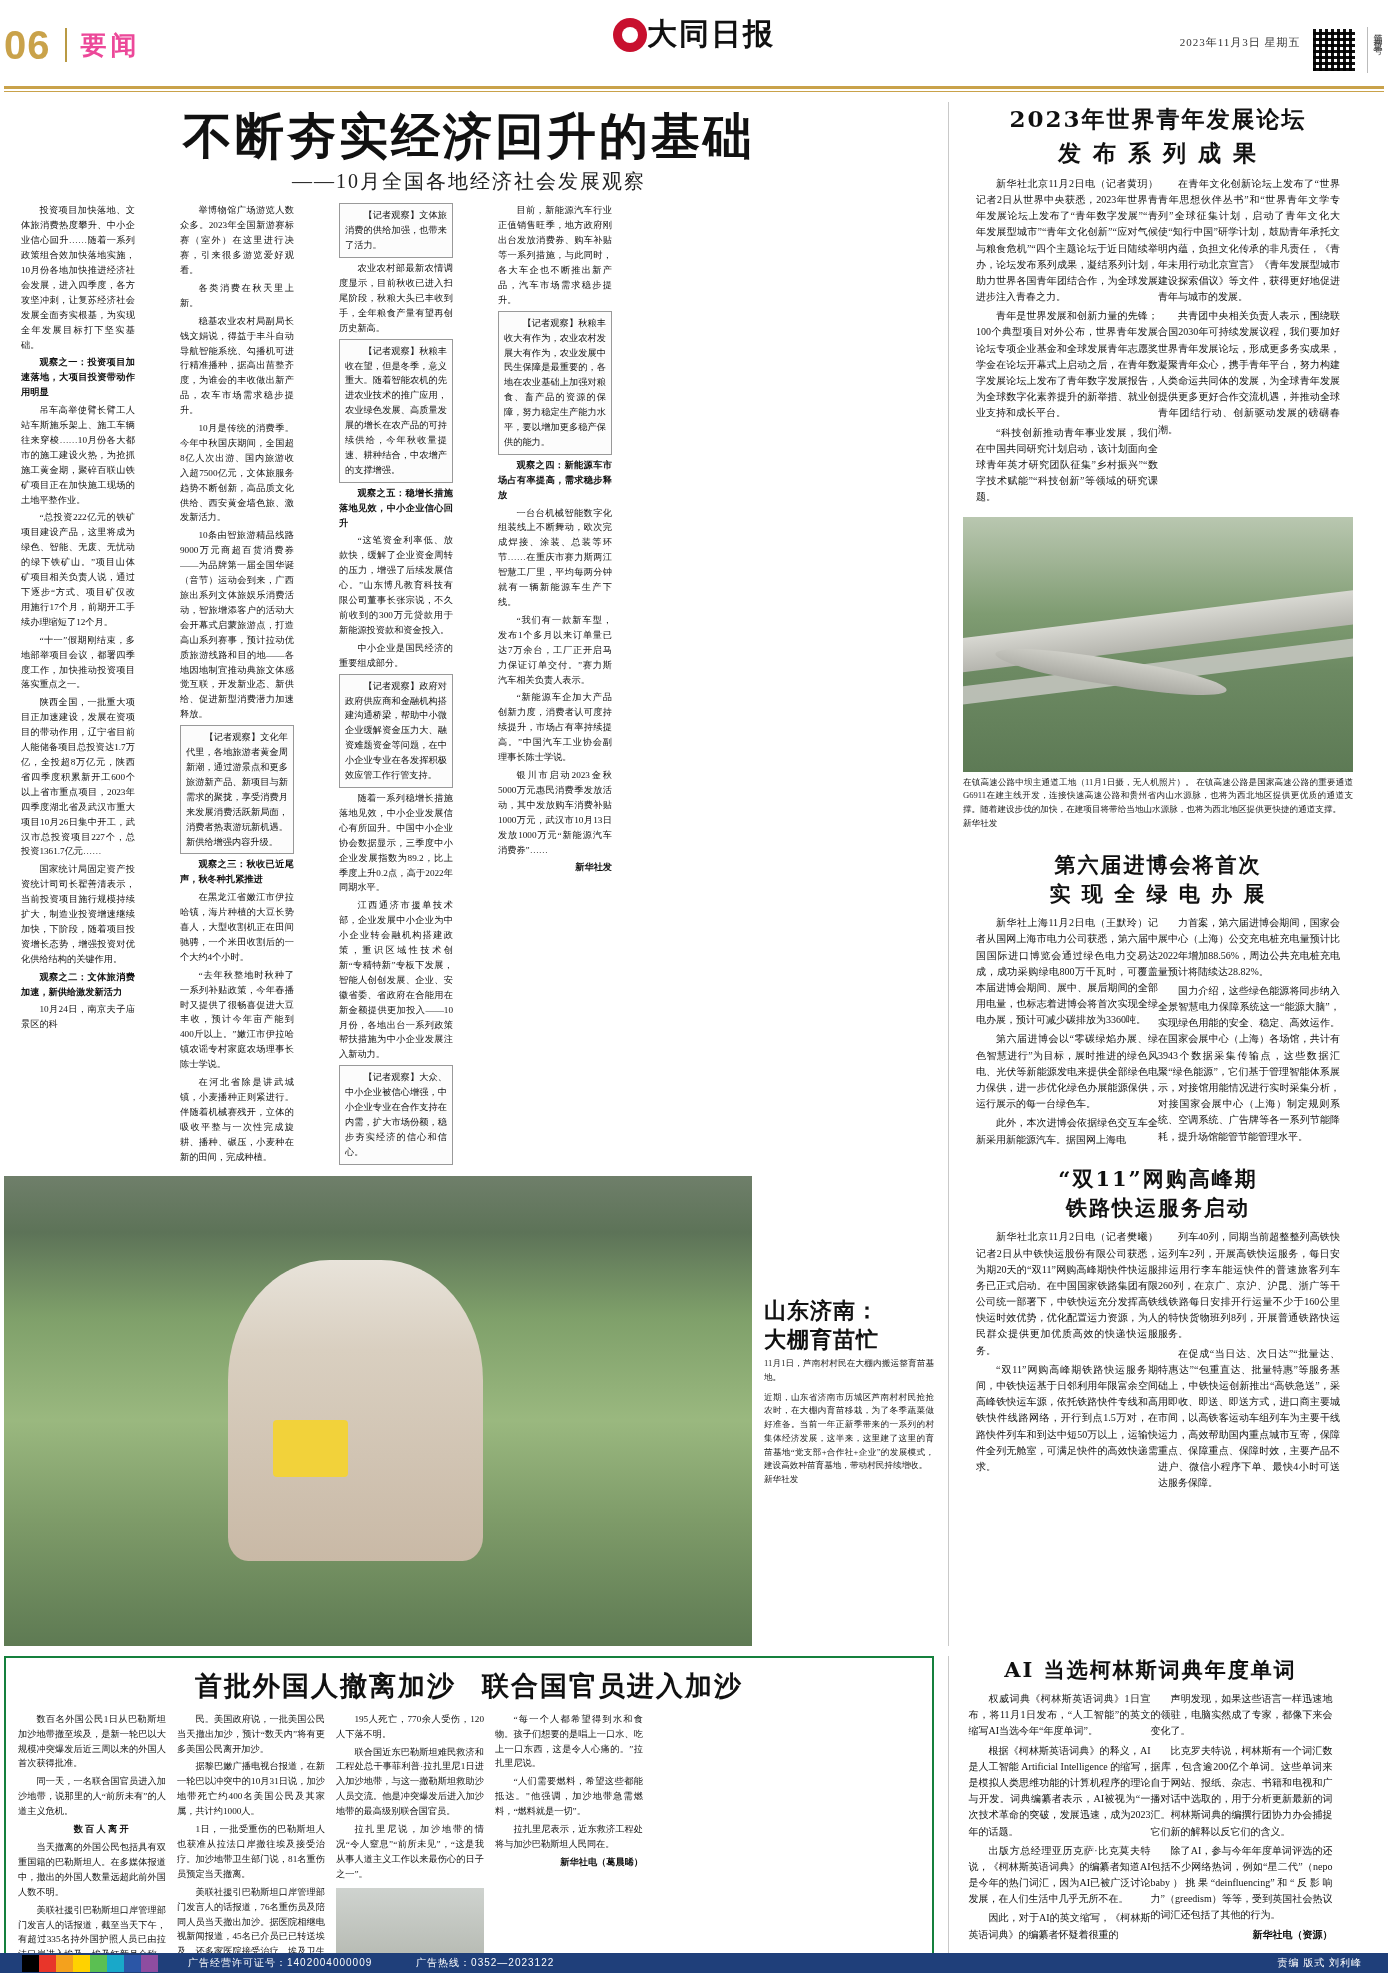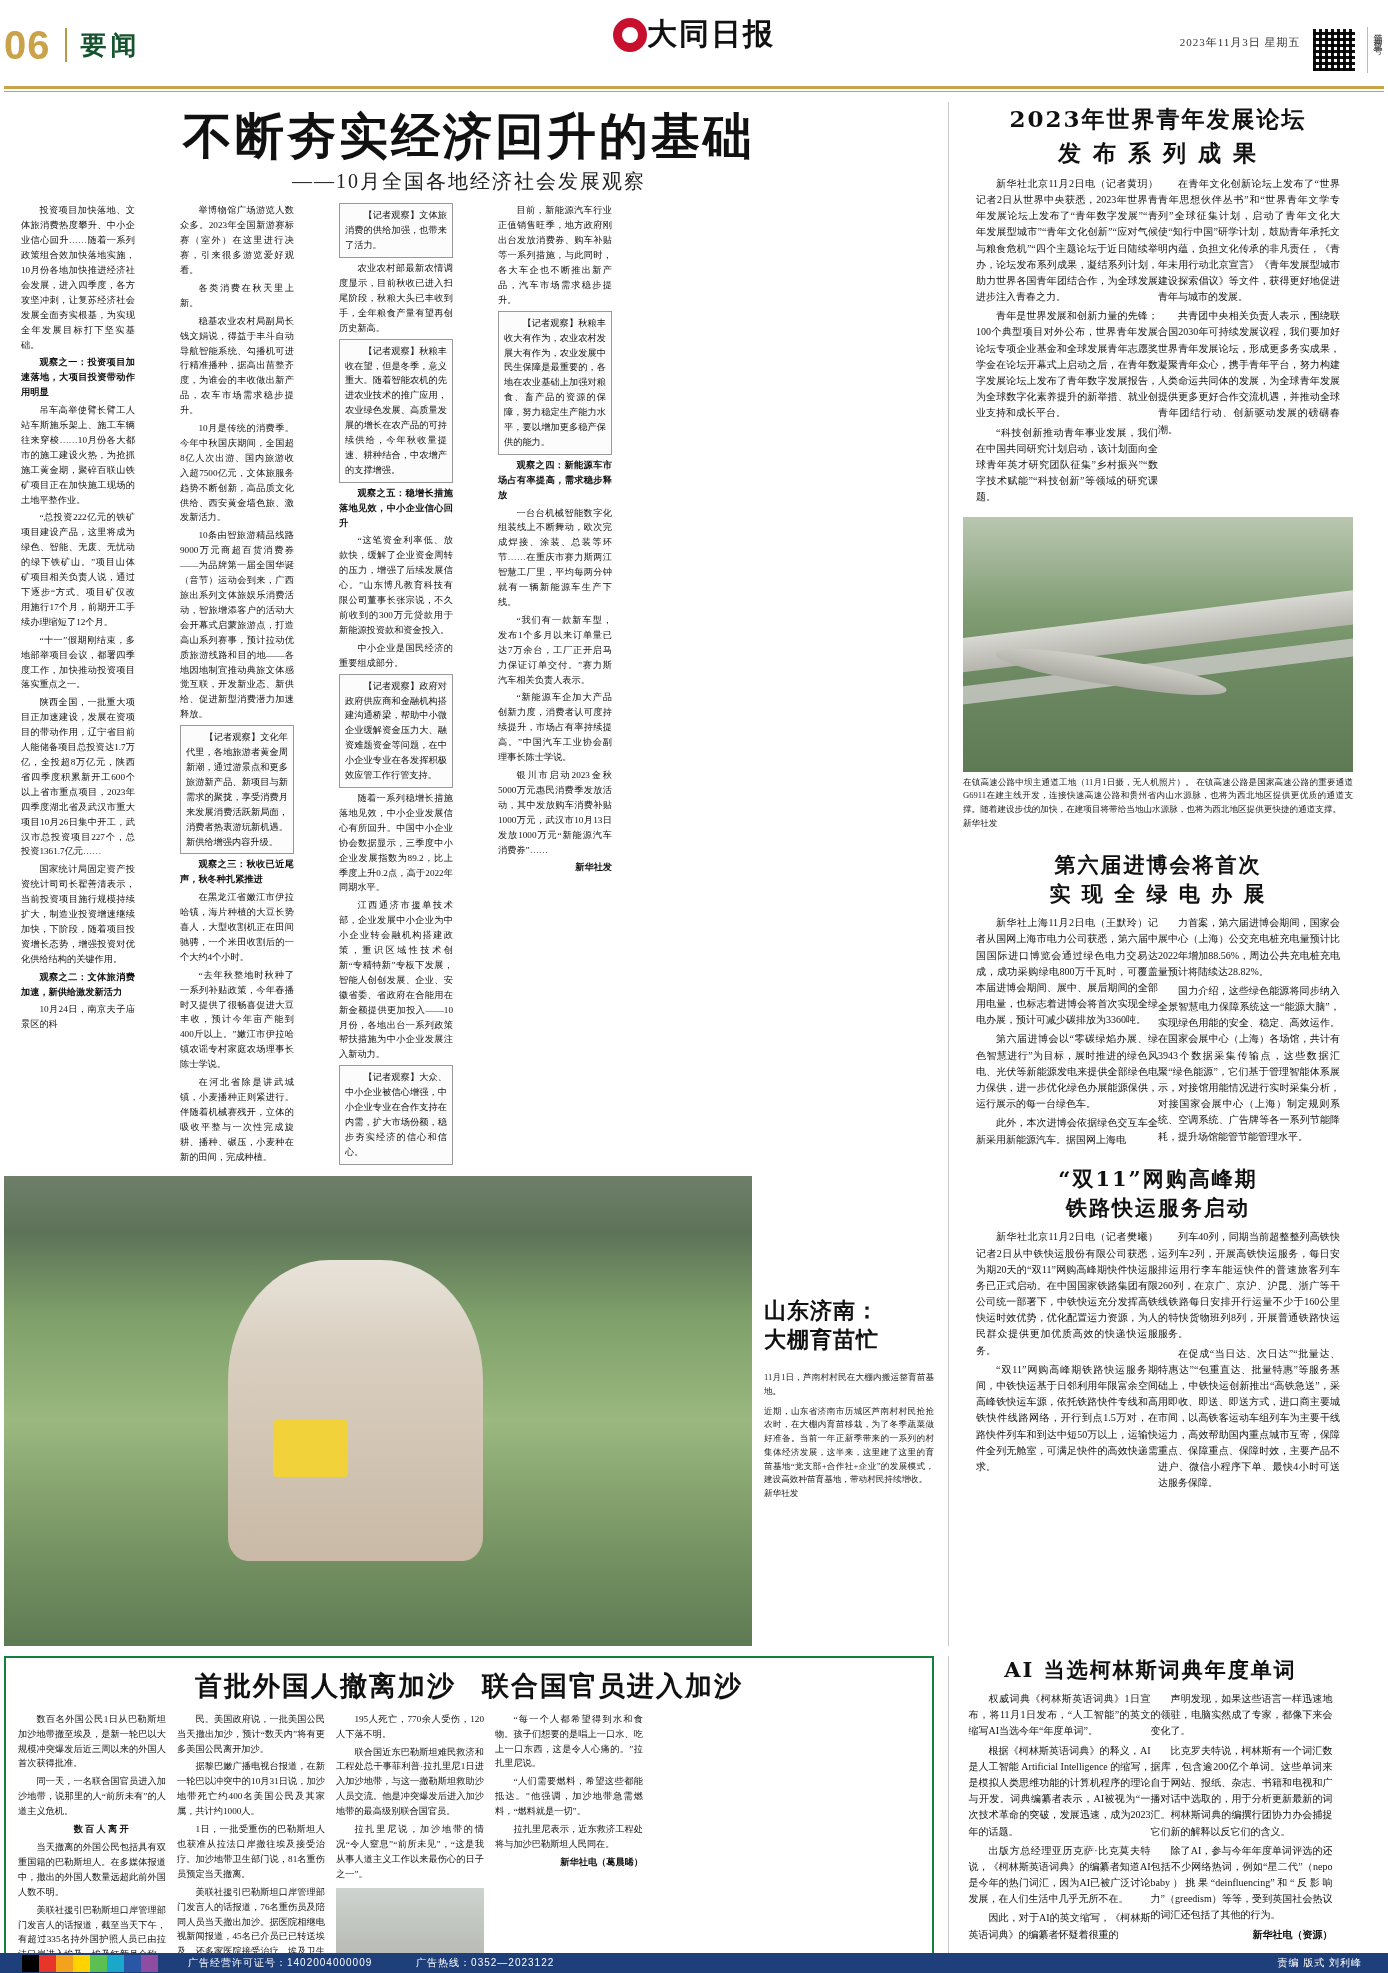--- a/index.html
+++ b/index.html
@@ -7,21 +7,21 @@
     width:1388px;height:1973px;background:#fff;
     font-family:"Liberation Serif","DejaVu Serif",serif;
     color:#111;overflow:hidden;position:relative;
   }
   .page{width:1388px;height:1973px;position:relative;box-sizing:border-box;padding:0 4px;}
 
   
   .masthead{height:74px;display:flex;align-items:center;border-bottom:none;position:relative;padding-top:8px;}
   .folio{font-family:"Liberation Sans",sans-serif;font-size:40px;color:#c9a24a;font-weight:bold;letter-spacing:1px;}
   .folio-sep{width:2px;height:34px;background:#b99a44;margin:0 14px;}
-  .folio-label{font-size:26px;color:#14532d;font-weight:bold;letter-spacing:4px;font-family:"DejaVu Sans",sans-serif;}
+  .folio-label{font-size:26px;color:#ec4899;font-weight:bold;letter-spacing:4px;font-family:"DejaVu Sans",sans-serif;}
   .nameplate{position:absolute;left:50%;transform:translateX(-50%);top:14px;display:flex;align-items:center;}
   .np-logo{width:34px;height:34px;border-radius:50%;background:#c8102e;position:relative;}
   .np-logo:after{content:"";position:absolute;left:9px;top:9px;width:16px;height:16px;border-radius:50%;background:#fff;}
   .np-text{font-size:30px;font-weight:bold;letter-spacing:2px;color:#111;font-family:"DejaVu Serif",serif;}
   .mast-right{margin-left:auto;display:flex;align-items:flex-start;gap:10px;padding-top:10px;}
   .mast-date{font-size:11px;color:#333;letter-spacing:1px;margin-top:8px;}
   .qr{width:42px;height:42px;background:
       repeating-linear-gradient(90deg,#111 0 3px,#fff 3px 6px),
       repeating-linear-gradient(0deg,#111 0 3px,transparent 3px 6px);
     background-blend-mode:multiply;border:2px solid #fff;}
@@ -178,21 +178,21 @@
         </div>
       </div>
 
       <div style="display:flex;gap:12px;margin-top:8px;">
         <div style="flex:1;">
           <div class="ph ph-farm"></div>
         </div>
         <div style="width:170px;">
           <div style="font-size:22px;font-weight:bold;letter-spacing:1px;line-height:1.35;margin-top:120px;">山东济南：</div>
           <div style="font-size:22px;font-weight:bold;letter-spacing:1px;line-height:1.35;">大棚育苗忙</div>
-          <div class="photo-cap" style="margin-top:16px;">11月1日，芦南村村民在大棚内搬运整育苗基地。</div>
+          <div class="photo-cap" style="margin-top:2px;">11月1日，芦南村村民在大棚内搬运整育苗基地。</div>
           <div class="photo-cap" style="margin-top:6px;">近期，山东省济南市历城区芦南村村民抢抢农时，在大棚内育苗移栽，为了冬季蔬菜做好准备。当前一年正新季带来的一系列的村集体经济发展，这半来，这里建了这里的育苗基地“党支部+合作社+企业”的发展模式，建设高效种苗育基地，带动村民持续增收。</div>
           <div class="photo-cap src">新华社发</div>
         </div>
       </div>
     </div>
 
     <div class="right">
       <div class="r-head big">2023年世界青年发展论坛</div>
       <div class="r-head big" style="margin-top:-4px;">发 布 系 列 成 果</div>
 

